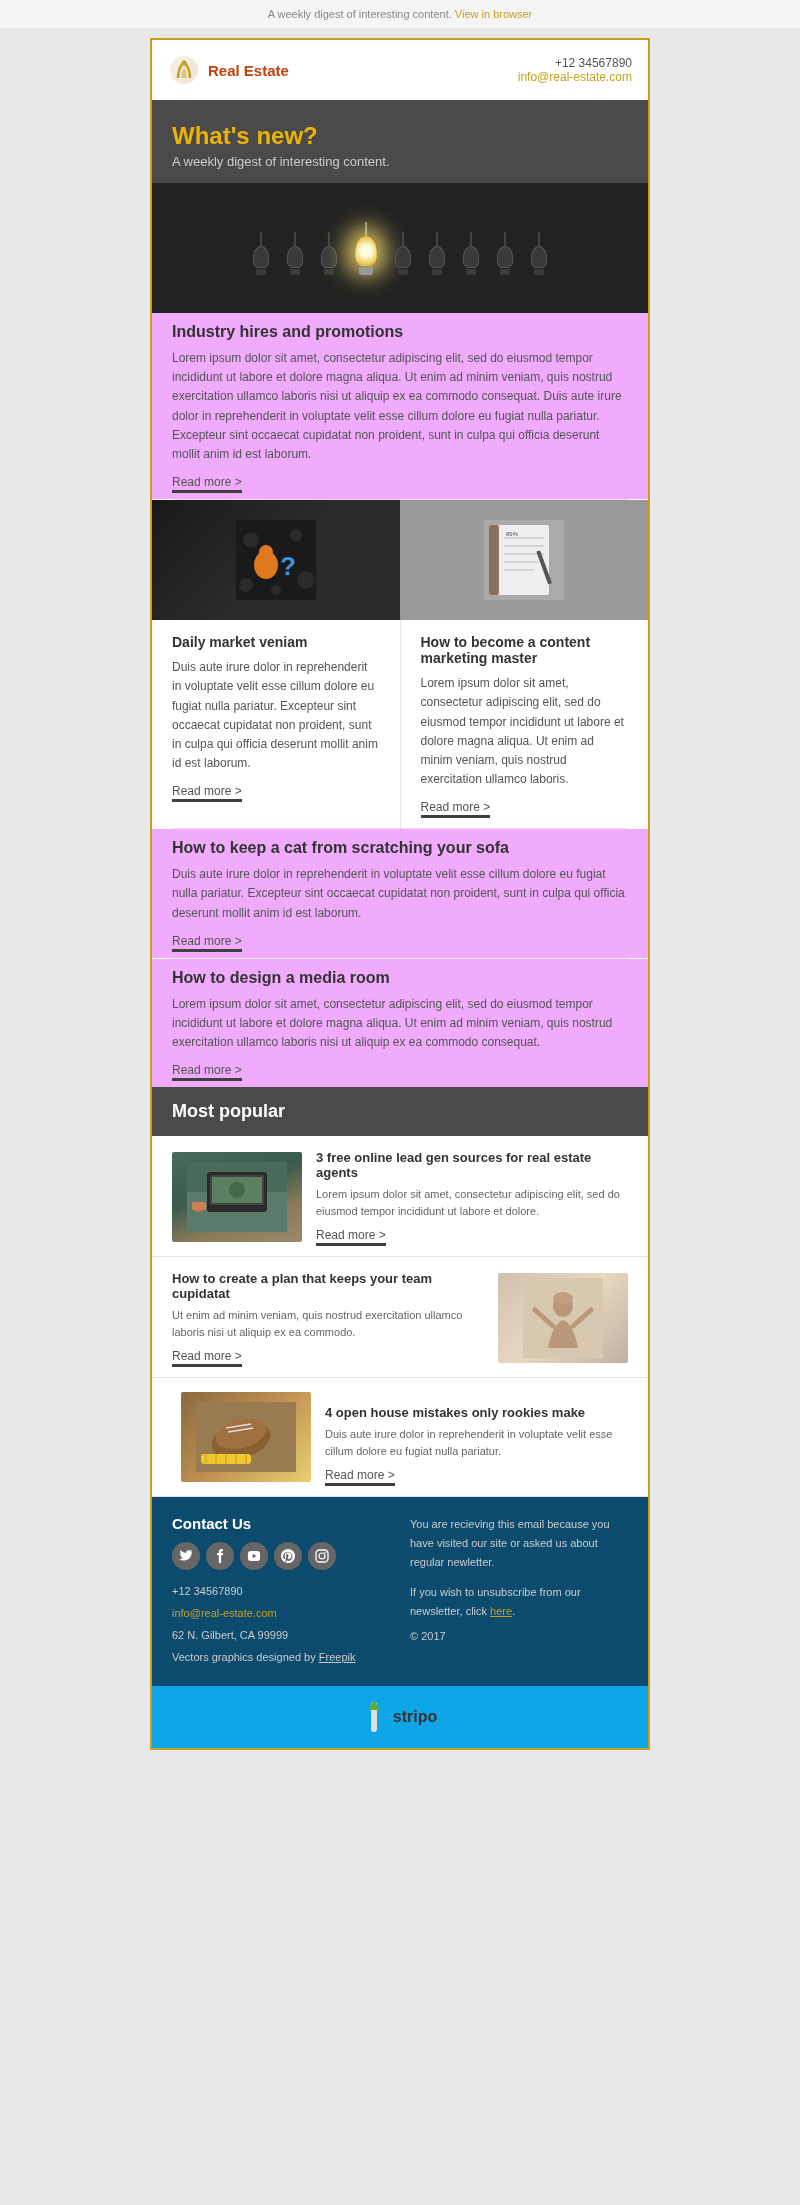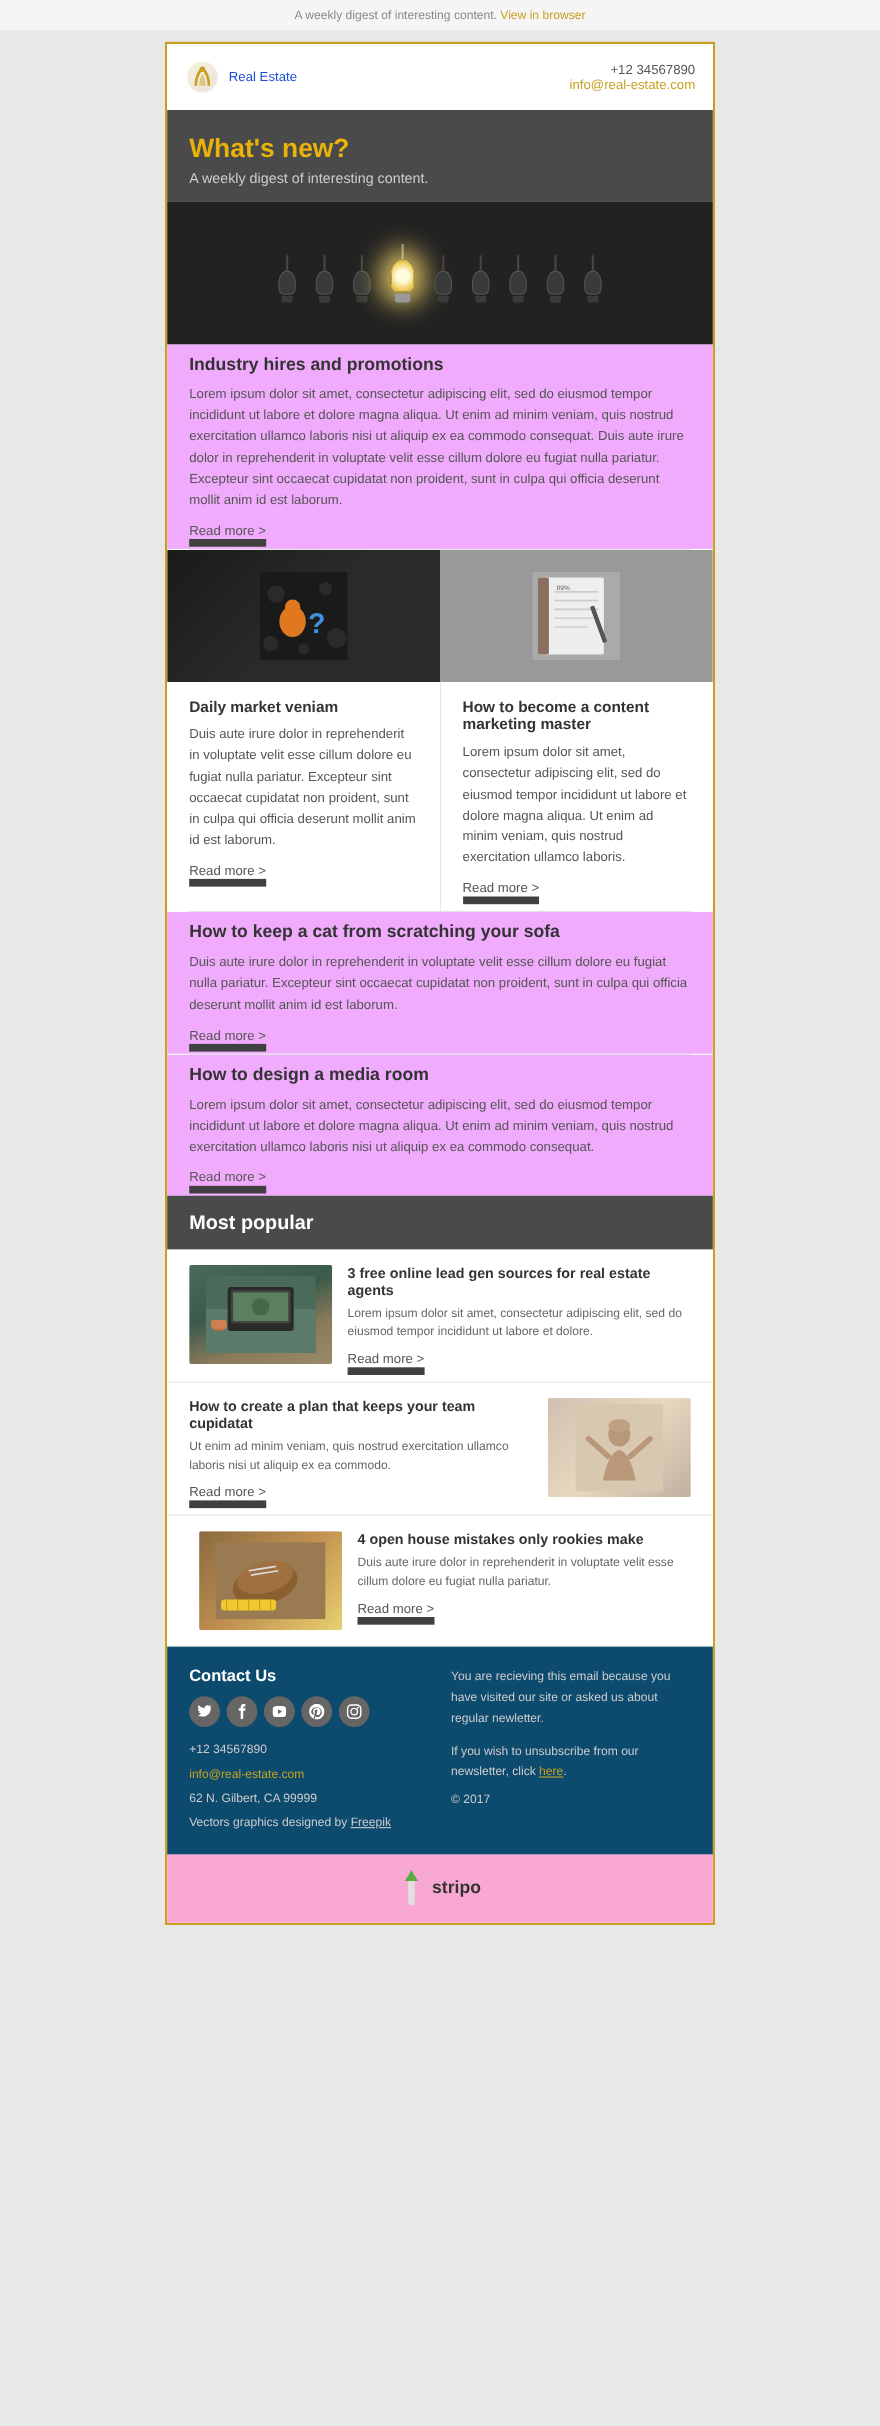--- a/index.html
+++ b/index.html
@@ -34,23 +34,23 @@
     .logo-area {
       display: flex;
       align-items: center;
       gap: 8px;
     }
     .logo-icon {
       width: 32px;
       height: 32px;
     }
     .logo-text {
-      font-size: 12px;
-      font-weight: normal;
-      color: #1d4ed8;
+      font-size: 15px;
+      font-weight: bold;
+      color: #c2410c;
     }
     .contact-info {
       text-align: right;
       font-size: 12px;
       color: #555;
     }
     .contact-info a { color: #c8a020; text-decoration: none; }
     
     .hero-banner {
       background: #4a4a4a;
@@ -120,21 +120,21 @@
     .section-text {
       font-size: 12px;
       color: #555;
       line-height: 1.6;
       margin-bottom: 10px;
     }
     .read-more {
       font-size: 12px;
       color: #555;
       text-decoration: none;
-      border-bottom: 7px solid #404040;
+      border-bottom: 3px solid #404040;
       padding-bottom: 1px;
       cursor: pointer;
     }
     .divider {
       border: none;
       border-top: 1px solid #e5e5e5;
       margin: 0 20px;
     }
     
     .two-col-images {
@@ -183,21 +183,21 @@
     .most-popular-title {
       font-size: 18px;
       font-weight: bold;
       color: #fff;
     }
     .popular-item {
       display: flex;
       gap: 14px;
       padding: 14px 20px;
       background: #fff;
-      align-items: flex-start;
+      align-items: flex-end;
     }
     .popular-item.reverse {
       flex-direction: row-reverse;
     }
     .popular-img {
       width: 130px;
       height: 90px;
       flex-shrink: 0;
       border-radius: 2px;
       overflow: hidden;
@@ -276,21 +276,21 @@
       cursor: pointer;
     }
     .footer-contact-text {
       font-size: 11px;
       color: #ccc;
       line-height: 2;
     }
     .footer-contact-text a { color: #c8a020; text-decoration: none; }
     
     .stripo-bar {
-      background: #f9a8d4;
+      background: #0ea5e9;
       text-align: center;
       padding: 14px;
       display: flex;
       align-items: center;
       justify-content: center;
       gap: 8px;
     }
     .stripo-logo-text {
       font-size: 16px;
       font-weight: bold;

